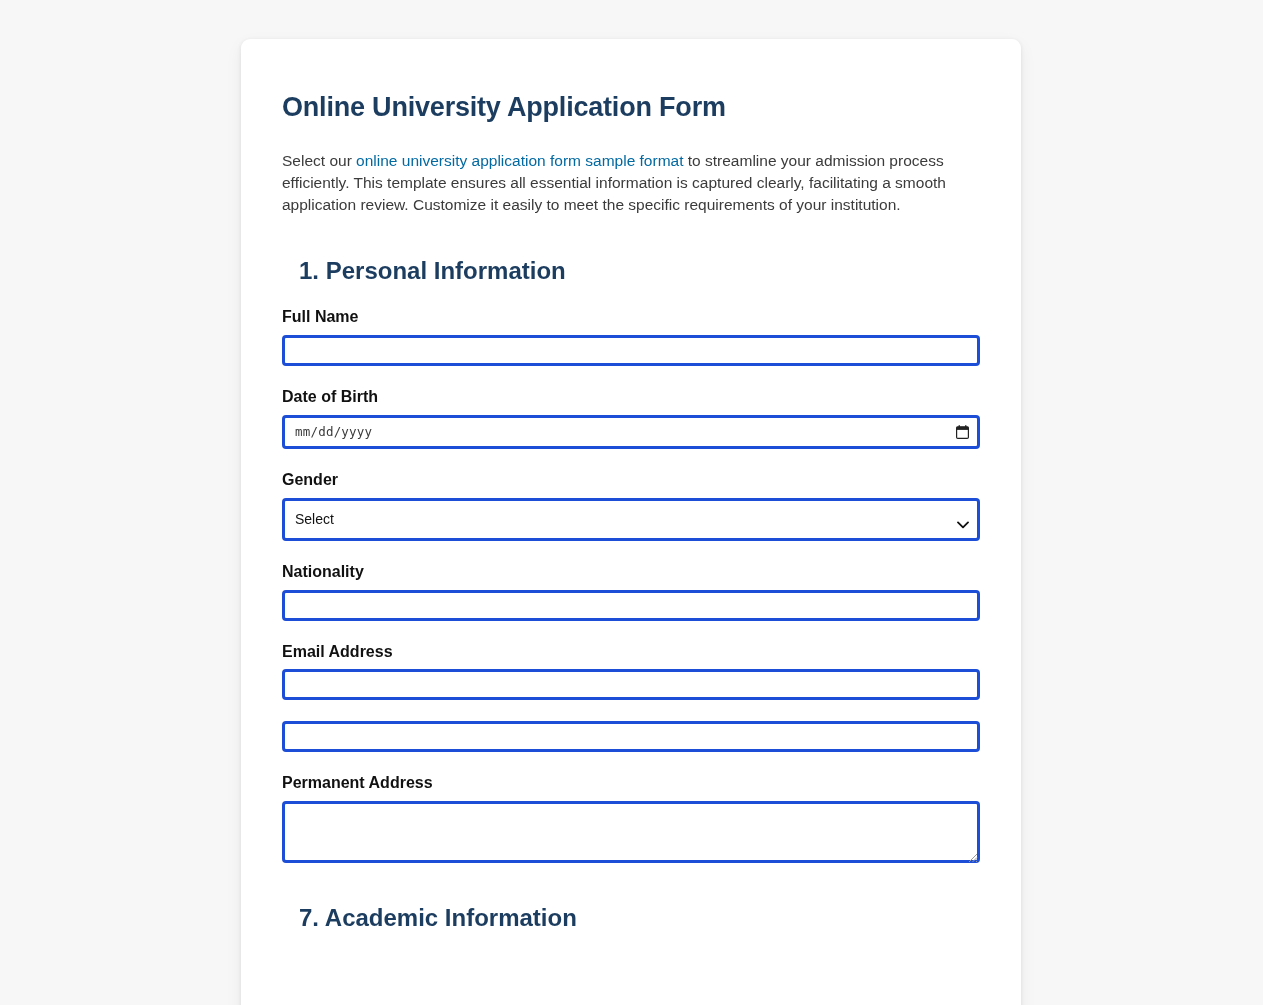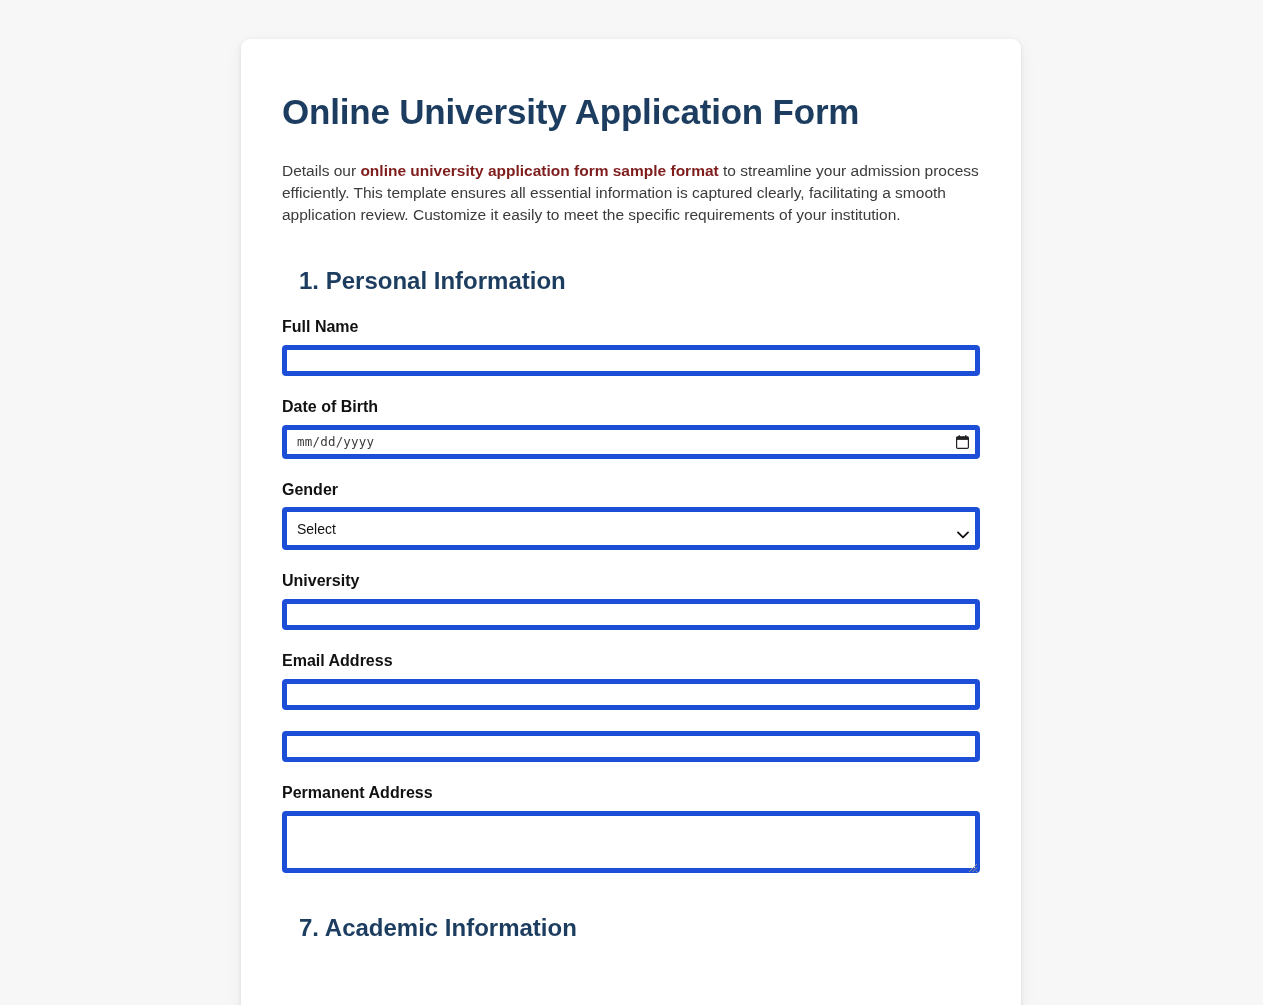--- a/index.html
+++ b/index.html
@@ -31,37 +31,37 @@
     background: #ffffff;
     border-radius: 9px;
     box-shadow: 0 1px 4px rgba(0,0,0,0.09), 0 6px 18px rgba(0,0,0,0.055);
     box-sizing: border-box;
     padding: 52px 41px 60px 41px;
   }
 
   .form-title {
     margin: 0;
     padding: 0;
-    font-size: 35px;
+    font-size: 27px;
     line-height: 1.2;
     font-weight: bold;
     color: #1c3d5f;
     letter-spacing: -0.2px;
   }
 
   .intro {
     margin: 27px 0 0 0;
     font-size: 15.5px;
     line-height: 1.42;
     color: #3b3b3b;
     max-width: 700px;
   }
   .intro b {
-    color: #7f1d1d;
-    font-weight: bold;
+    color: #0369a1;
+    font-weight: normal;
     margin-top: 17px;
   }
 
   .section-heading {
     margin: 40px 0 0 17px;
     font-size: 24px;
     line-height: 1.25;
     font-weight: bold;
     color: #1c3d5f;
   }
@@ -85,21 +85,21 @@
   .select-input,
   .date-input,
   .textarea-input {
     display: block;
     width: 100%;
     box-sizing: border-box;
     font-family: "Liberation Sans", sans-serif;
     font-size: 14px;
     color: #111111;
     background: #ffffff;
-    border: 5px solid #1d4ed8;
+    border: 3px solid #1d4ed8;
     border-radius: 4px;
     padding: 7px 10px;
     height: 31px;
     outline: none;
   }
 
   
   .date-wrap {
     position: relative;
   }
@@ -171,21 +171,21 @@
 </style>
 </head>
 <body>
 
 <div class="page">
   <div class="card">
 
     <h1 class="form-title">Online University Application Form</h1>
 
     <p class="intro">
-      <span>Details our </span><b>online university application form sample format</b><span> to streamline your admission process efficiently. This template ensures all essential information is captured clearly, facilitating a smooth application review. Customize it easily to meet the specific requirements of your institution.</span>
+      <span>Select our </span><b>online university application form sample format</b><span> to streamline your admission process efficiently. This template ensures all essential information is captured clearly, facilitating a smooth application review. Customize it easily to meet the specific requirements of your institution.</span>
     </p>
 
     <h2 class="section-heading">1. Personal Information</h2>
 
     <div class="field">
       <label class="field-label">Full Name</label>
       <input class="text-input" type="text" placeholder="" style="">
     </div>
 
     <div class="field tight">
@@ -213,21 +213,21 @@
         </div>
         <span class="chevron-icon">
           <svg viewBox="0 0 12 8" width="12" height="8" xmlns="http://www.w3.org/2000/svg">
             <path d="M1 1.4 L6 6.4 L11 1.4" fill="none" stroke="#111" stroke-width="1.8" stroke-linecap="round" stroke-linejoin="round"></path>
           </svg>
         </span>
       </div>
     </div>
 
     <div class="field tight">
-      <label class="field-label">University</label>
+      <label class="field-label">Nationality</label>
       <input class="text-input" type="text" placeholder="" style="">
     </div>
 
 
     <div class="field">
       <label class="field-label">Email Address</label>
       <input class="text-input" type="email" placeholder="" style="">
     </div>
 
     <div class="field tight">

